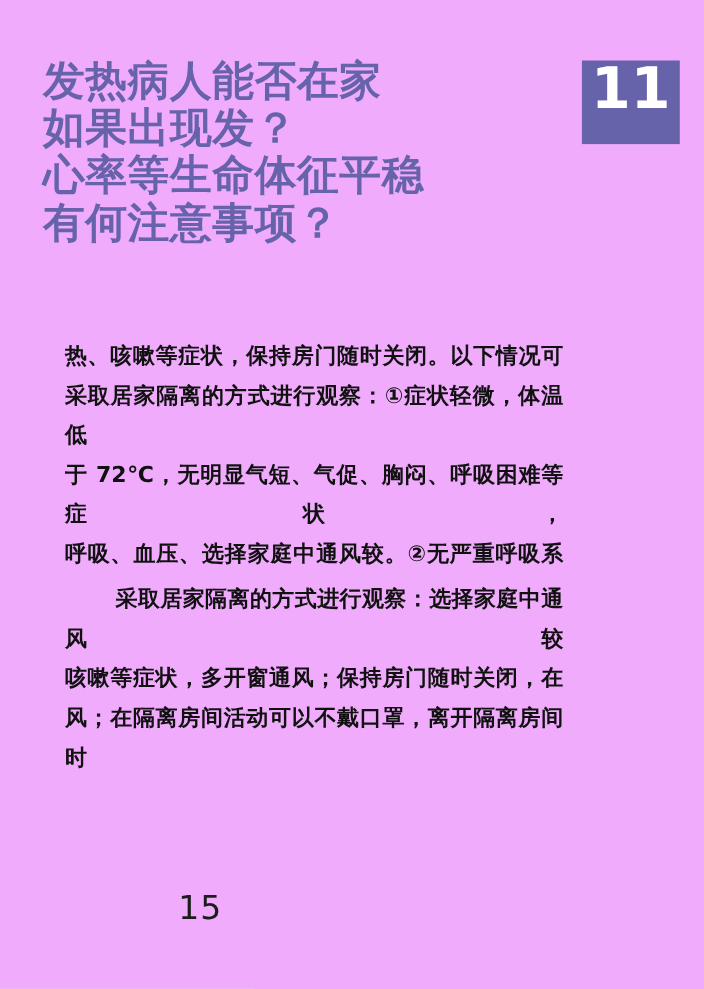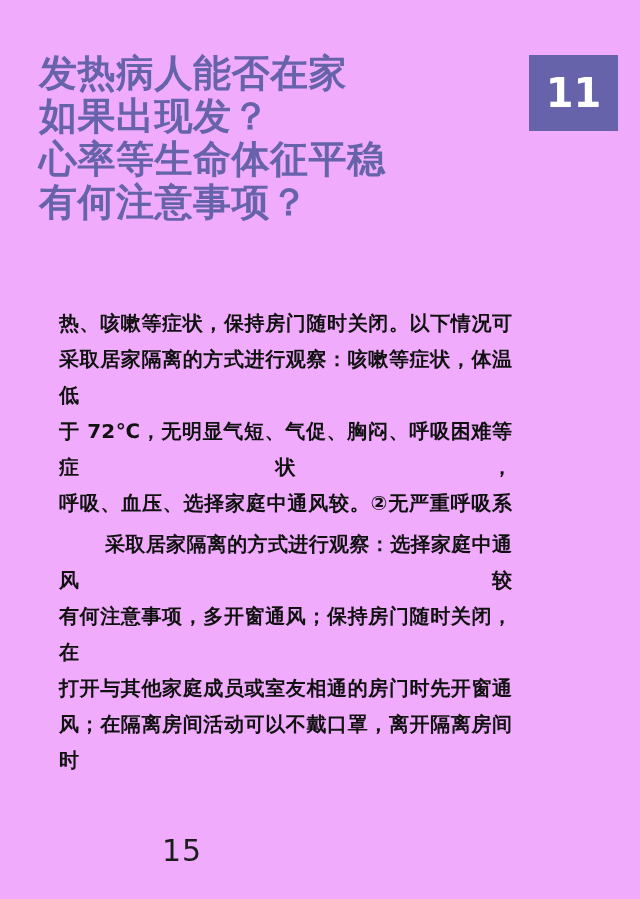--- a/index.html
+++ b/index.html
@@ -20,22 +20,22 @@
     font-size: 38px;
     font-weight: 800;
     line-height: 43px;
     letter-spacing: 0.5px;
   }
   .tline { white-space: nowrap; }
   .badge {
     position: absolute;
     left: 529px; top: 55px;
     width: 89px; height: 76px;
-    display: flex; align-items: center; justify-content: center;
-    font-size: 40px;
+    display: flex; align-items: flex-start; justify-content: center;
+    font-size: 52px;
     font-weight: 800;
     line-height: 1;
   }
   .body-text {
     position: absolute;
     left: 59px; top: 305px;
     width: 453px;
     font-size: 20px;
     font-weight: 600;
     line-height: 36px;
@@ -43,21 +43,21 @@
   }
   .para + .para { margin-top: 5px; }
   .bline {
     text-align: justify;
     text-align-last: justify;
   }
   .bline.loose { text-align-last: left; }
   .bline.indent { text-indent: 46px; }
   .page-number {
     position: absolute;
-    left: 162px; top: 833px;
+    left: 162px; top: 808px;
     font-size: 30px;
     font-weight: 400;
     color: #1c1c1c;
     letter-spacing: 1px;
   }
 </style>
 </head>
 <body>
 
 <div class="page" style="background: #f0abfc;">
@@ -69,27 +69,26 @@
       <div class="tline">有何注意事项？</div>
     </div>
 
   <div class="badge" style="background: rgb(102, 99, 171); color: rgb(255, 255, 255);">
     <span>11</span>
   </div>
 
   <div class="body-text" style="color: rgb(17, 17, 17);">
       <div class="para">
         <div class="bline">热、咳嗽等症状，保持房门随时关闭。以下情况可</div>
-        <div class="bline">采取居家隔离的方式进行观察：咳嗽等症状，体温低</div>
+        <div class="bline">采取居家隔离的方式进行观察：①症状轻微，体温低</div>
         <div class="bline">于 72℃，无明显气短、气促、胸闷、呼吸困难等症状，</div>
         <div class="bline">呼吸、血压、选择家庭中通风较。②无严重呼吸系</div>
       </div>
       <div class="para">
         <div class="bline indent">采取居家隔离的方式进行观察：选择家庭中通风较</div>
-        <div class="bline">有何注意事项，多开窗通风；保持房门随时关闭，在</div>
-        <div class="bline">打开与其他家庭成员或室友相通的房门时先开窗通</div>
+        <div class="bline">咳嗽等症状，多开窗通风；保持房门随时关闭，在</div>
         <div class="bline">风；在隔离房间活动可以不戴口罩，离开隔离房间时</div>
       </div>
     </div>
 
   <div class="page-number">15</div>
 
 </div>
 
 </body></html>

